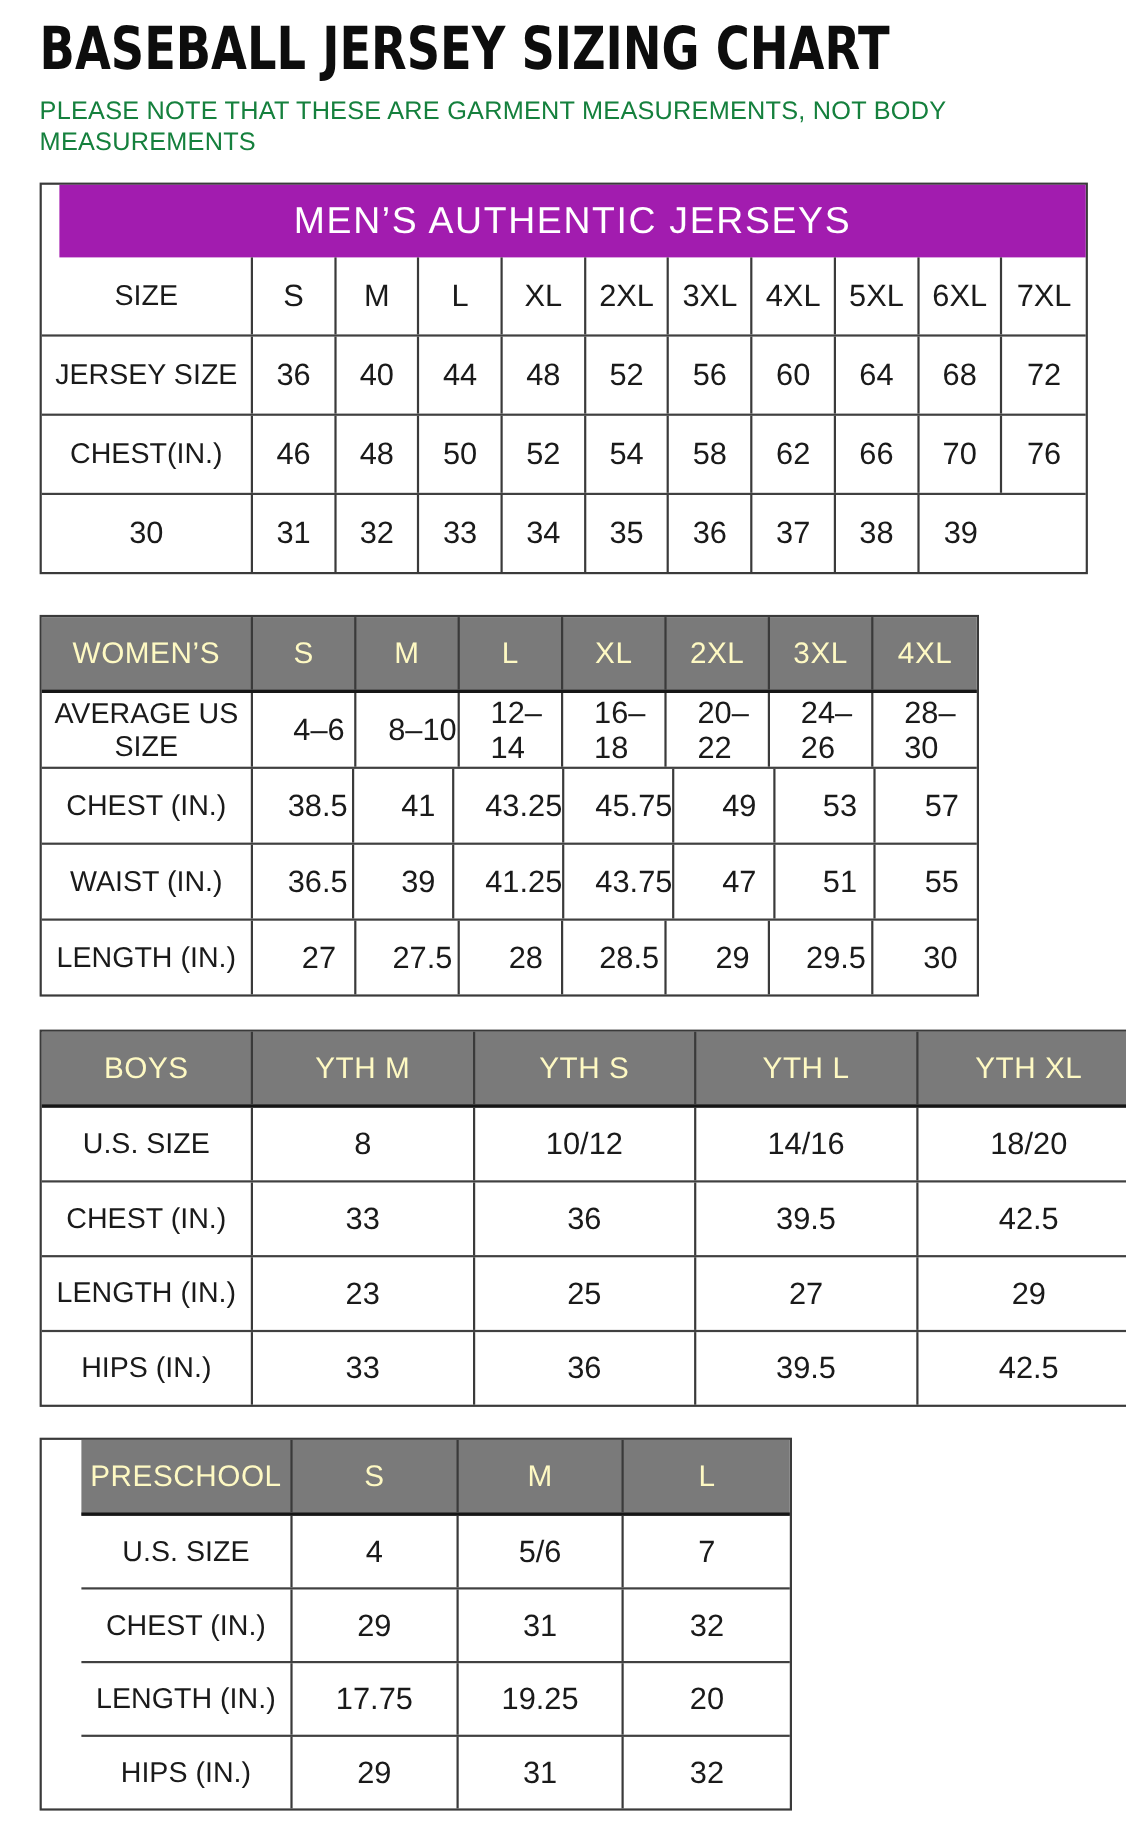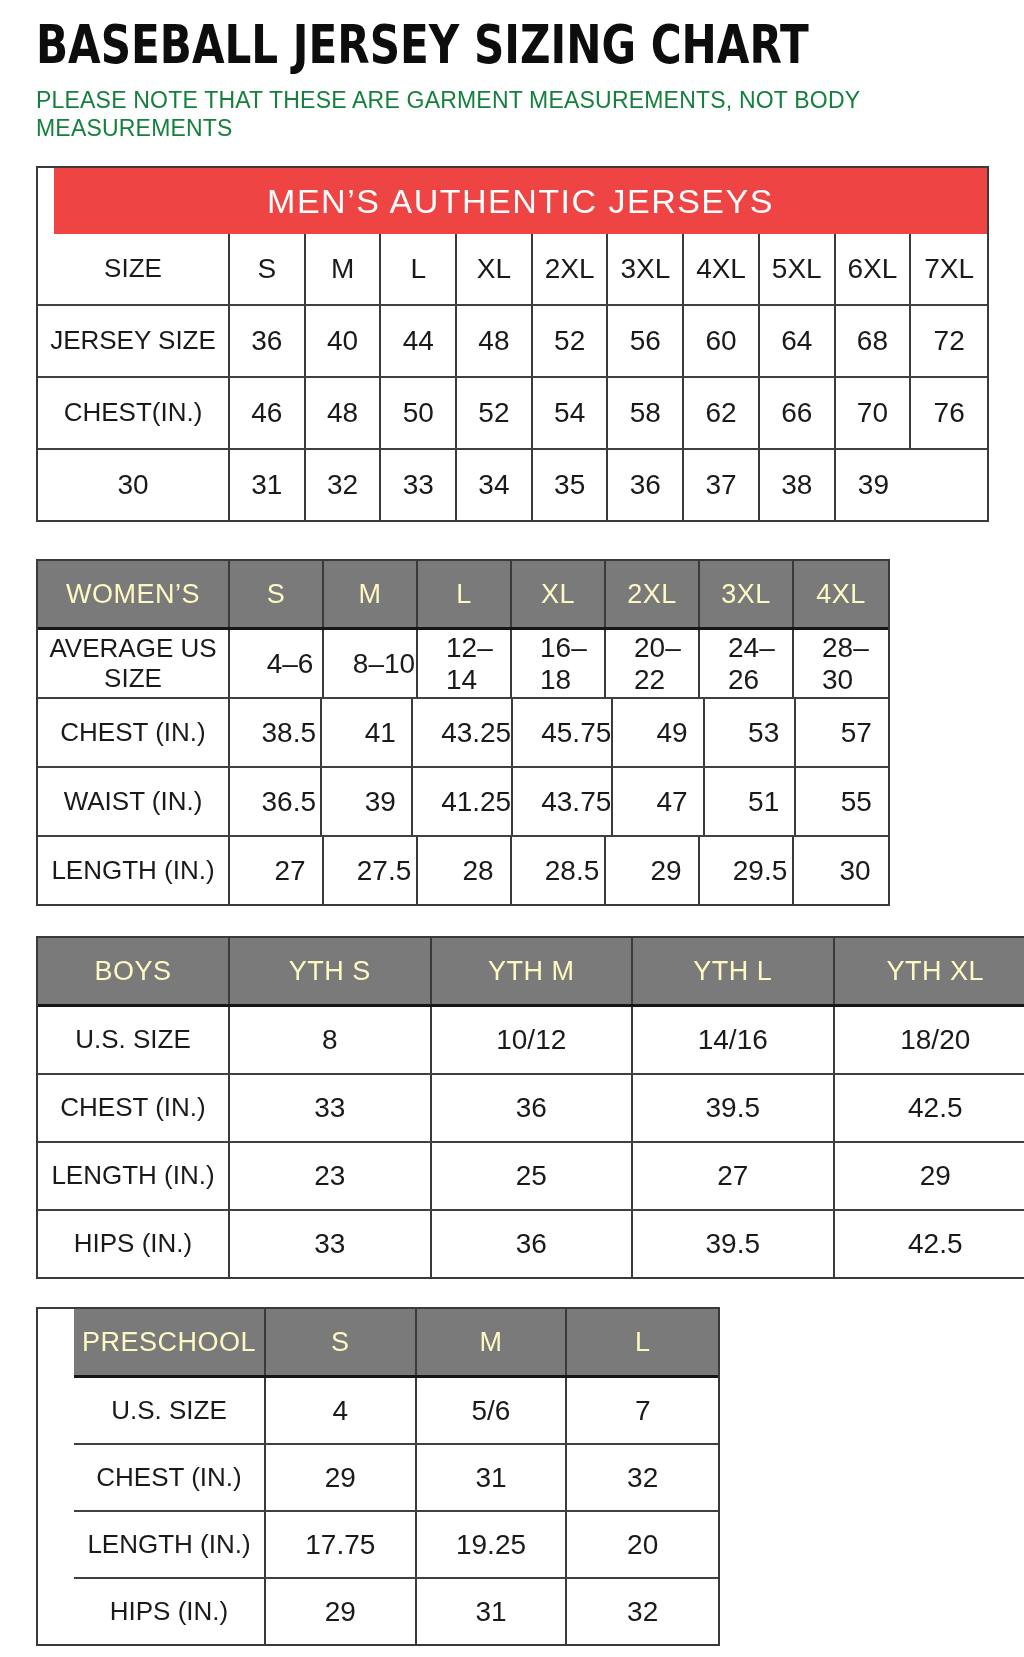--- a/index.html
+++ b/index.html
@@ -43,21 +43,21 @@
     border: 2px solid #3a3a3a;
     background: #ffffff;
   }
   .tbl-mens      { width: 953px; margin-top: 24px; }
   .tbl-womens    { width: 854px; margin-top: 37px; }
   .tbl-boys      { width: 1002px; margin-top: 30px; }
   .tbl-preschool { width: 684px; margin-top: 28px; padding-left: 36px; }
 
   .banner {
     height: 66px;
-    background: #ef4444;
+    background: #a21caf;
     color: #ffffff;
     display: flex;
     align-items: center;
     justify-content: center;
     font-size: 34px;
     letter-spacing: 1.5px;
     margin-left: 16px;
   }
   .hrow {
     display: grid;
@@ -207,22 +207,22 @@
         <div class="c">28</div>
         <div class="c">28.5</div>
         <div class="c">29</div>
         <div class="c">29.5</div>
         <div class="c">30</div>
       </div>
     </section>
   <section class="tbl tbl-boys">
       <div class="hrow" style="grid-template-columns: 192px repeat(4, 1fr);">
         <div class="hc">BOYS</div>
+        <div class="hc">YTH M</div>
         <div class="hc">YTH S</div>
-        <div class="hc">YTH M</div>
         <div class="hc">YTH L</div>
         <div class="hc">YTH XL</div>
       </div>
       <div class="row" style="grid-template-columns: 192px repeat(4, 1fr);">
         <div class="c label">U.S. SIZE</div>
         <div class="c">8</div>
         <div class="c">10/12</div>
         <div class="c">14/16</div>
         <div class="c">18/20</div>
       </div>

